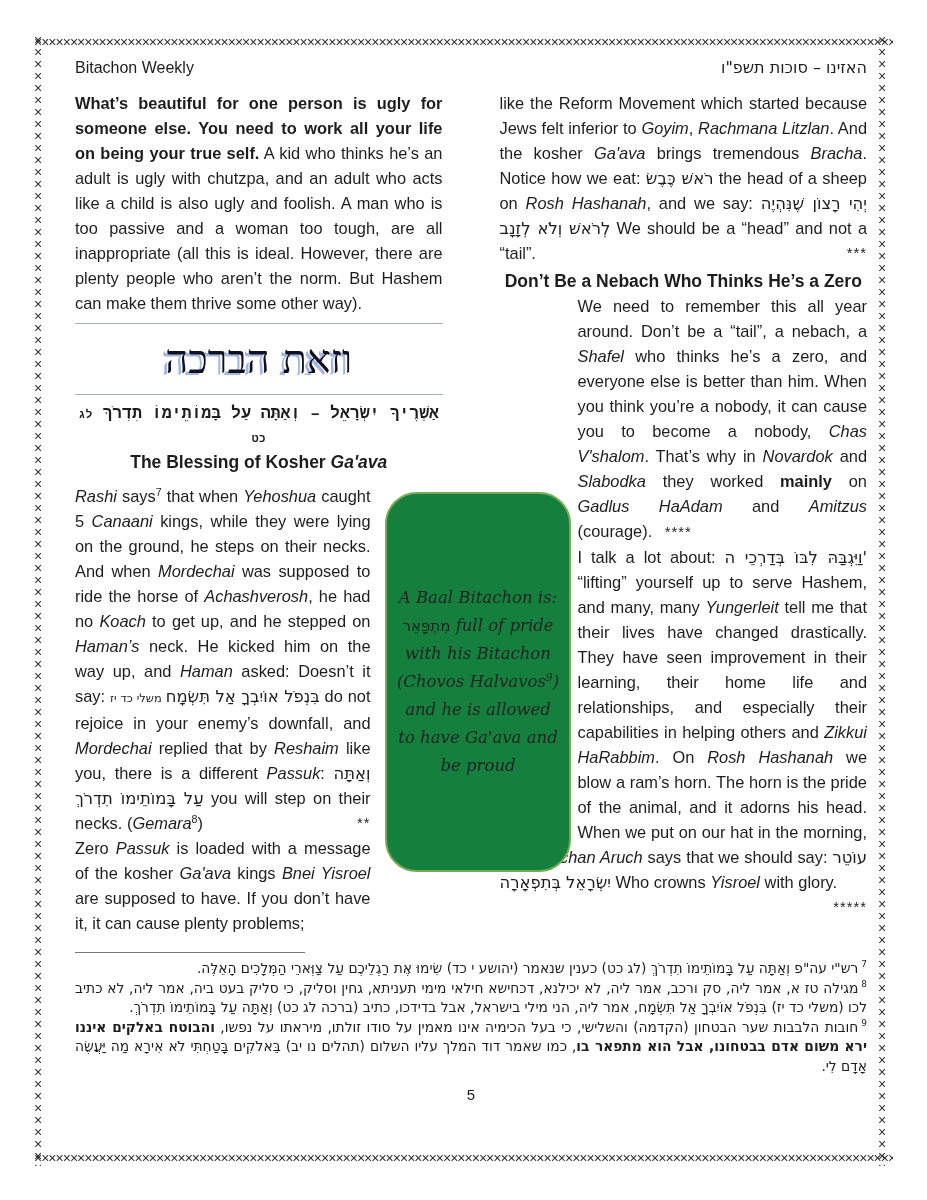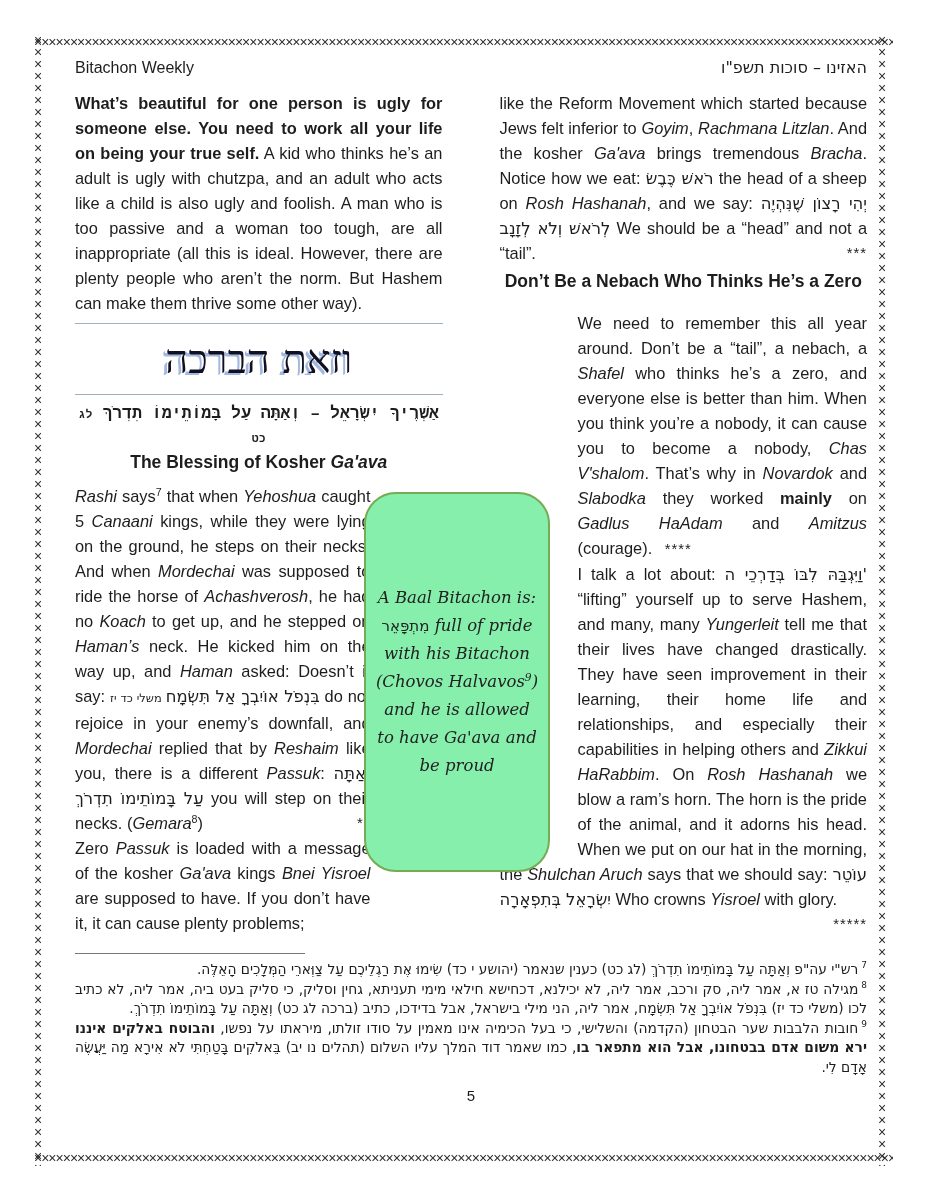--- a/index.html
+++ b/index.html
@@ -46,33 +46,33 @@
     font-weight:normal;
     font-size:40px;
     line-height:56px;
     color:#101020;
     text-shadow:-4px 2px 0 var(--title-shadow);
     margin:2px 0;
   }
   .pasuk-heading { text-align:center; direction:rtl; font-weight:bold; font-size:16.5px; line-height:23px; font-family:Liberation Mono, monospace; }
   .pasuk-heading .ref { font-size:11.5px; font-weight:bold; }
   .sub-heading { text-align:center; font-size:17.5px; line-height:24px; margin-bottom:10px; }
-  .col-heading { text-align:center; font-weight:bold; font-size:17.5px; line-height:26px; margin:2px 0 17px 0; }
+  .col-heading { text-align:center; font-weight:bold; font-size:17.5px; line-height:26px; margin:2px 0 0 0; }
 
   
   .spacer-right { float:right; width:72px; height:392px; margin-top:26px; }
   .spacer-left  { float:left;  width:78px; height:378px; margin-top:150px; }
 
   .pull-quote {
     position:absolute;
-    left:364px; top:492px;
+    left:385px; top:492px;
     width:166px; height:364px;
     border:2px solid var(--accent-green);
     border-radius:32px;
-    background:#86efac;
+    background:#15803d;
     padding:6px 8px;
     display:flex; align-items:center; justify-content:center;
   }
   .pq-text {
     font-family:"DejaVu Serif", serif;
     font-style:italic;
     font-size:16.5px;
     line-height:28px;
     text-align:center;
     color:#222222;

